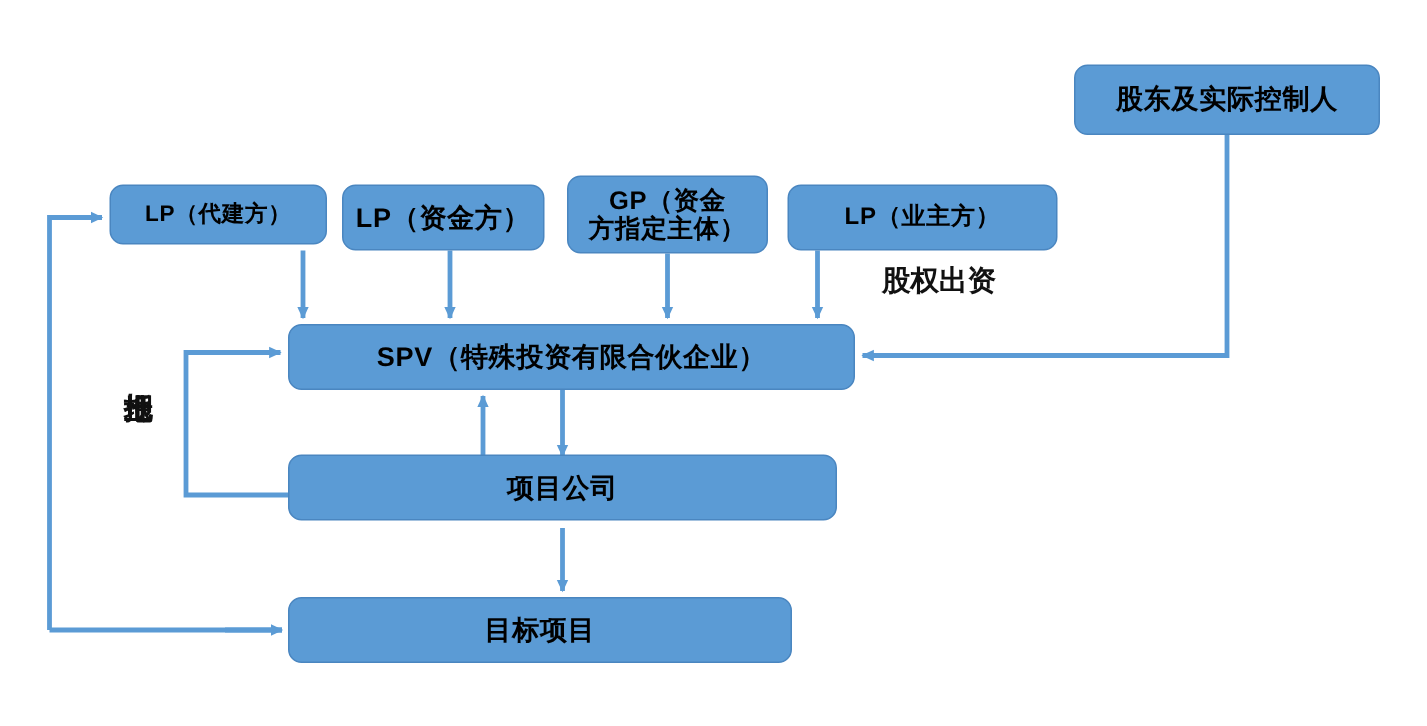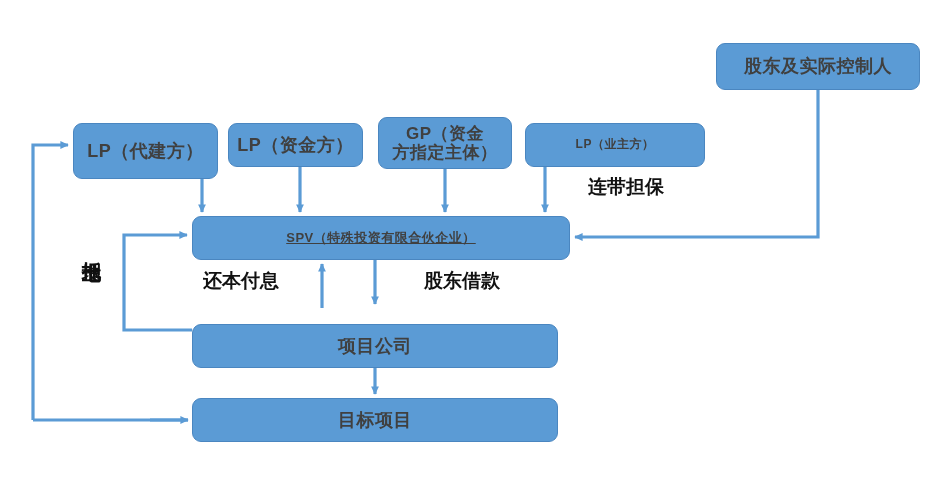--- a/index.html
+++ b/index.html
@@ -1,36 +1,36 @@
 <!DOCTYPE html>
 <html><head>
 <meta charset="utf-8">
 <style>
   html,body{margin:0;padding:0;background:#ffffff;}
   body{width:951px;height:484px;font-family:"Liberation Sans","DejaVu Sans",sans-serif;overflow:hidden;}
   #stage{position:relative;width:951px;height:484px;background:#fff;}
   svg.layer{position:absolute;left:0;top:0;width:951px;height:484px;pointer-events:none;}
   .node{position:absolute;background:#5B9BD5;border:1px solid #4A86C0;border-radius:9px;
-        color:#404040;display:flex;align-items:center;justify-content:center;
+        color:#000000;display:flex;align-items:center;justify-content:center;
         text-align:center;font-weight:bold;letter-spacing:.5px;box-sizing:border-box;
         line-height:1.12;}
   .lbl{position:absolute;color:#111111;font-family:"DejaVu Serif","Liberation Serif",serif;
        font-weight:bold;white-space:nowrap;}
   .vlbl{position:absolute;color:#111111;font-family:"DejaVu Serif","Liberation Serif",serif;
        font-weight:bold;writing-mode:vertical-rl;text-orientation:upright;line-height:1.02;}
 
   
-  #n-lp-dj  {left:73px; top:123px; width:145px; height:56px; font-size:18px;}
+  #n-lp-dj  {left:73px; top:123px; width:145px; height:40px; font-size:15px;}
   #n-lp-zj  {left:228px;top:123px; width:135px; height:44px; font-size:18px;text-align:center;}
   #n-gp     {left:378px;top:117px; width:134px; height:52px; font-size:17px;}
-  #n-lp-yz  {left:525px;top:123px; width:180px; height:44px; font-size:12px;}
+  #n-lp-yz  {left:525px;top:123px; width:180px; height:44px; font-size:16px;}
   #n-holder {left:716px;top:43px;  width:204px; height:47px; font-size:18px;}
-  #n-spv    {left:192px;top:216px; width:378px; height:44px; font-size:13px;text-decoration:underline;}
-  #n-proj-co{left:192px;top:324px; width:366px; height:44px; font-size:18px;justify-content:center;}
-  #n-target {left:192px;top:398px; width:366px; height:44px; font-size:18px;}
+  #n-spv    {left:192px;top:216px; width:378px; height:44px; font-size:18px;}
+  #n-proj-co{left:192px;top:303px; width:366px; height:44px; font-size:18px;justify-content:center;}
+  #n-target {left:192px;top:398px; width:336px; height:44px; font-size:18px;}
 
   
   #t-equity {left:588px;top:174px;font-size:19px;}
   #t-guar   {left:700px;top:202px;font-size:19px;}
   #t-repay  {left:203px;top:268px;font-size:19px;}
   #t-loan   {left:424px;top:268px;font-size:19px;}
   #t-entrust{left:60px; top:396px;font-size:19px;}
   #t-land   {left:82px; top:247px;font-size:19px;}
 </style>
 </head>
@@ -99,18 +99,16 @@
   </div>
 
   <div class="node" id="n-proj-co">
     <span>项目公司</span>
   </div>
 
   <div class="node" id="n-target">
     <span>目标项目</span>
   </div>
 
-  <div class="lbl" id="t-equity">连带担保</div>
-  <div class="lbl" id="t-repay">还本付息</div>
-  <div class="lbl" id="t-loan">股东借款</div>
+  <div class="lbl" id="t-equity">股权出资</div>
   <div class="vlbl" id="t-land">土地抵押</div>
 
 </div>
 
 </body></html>

